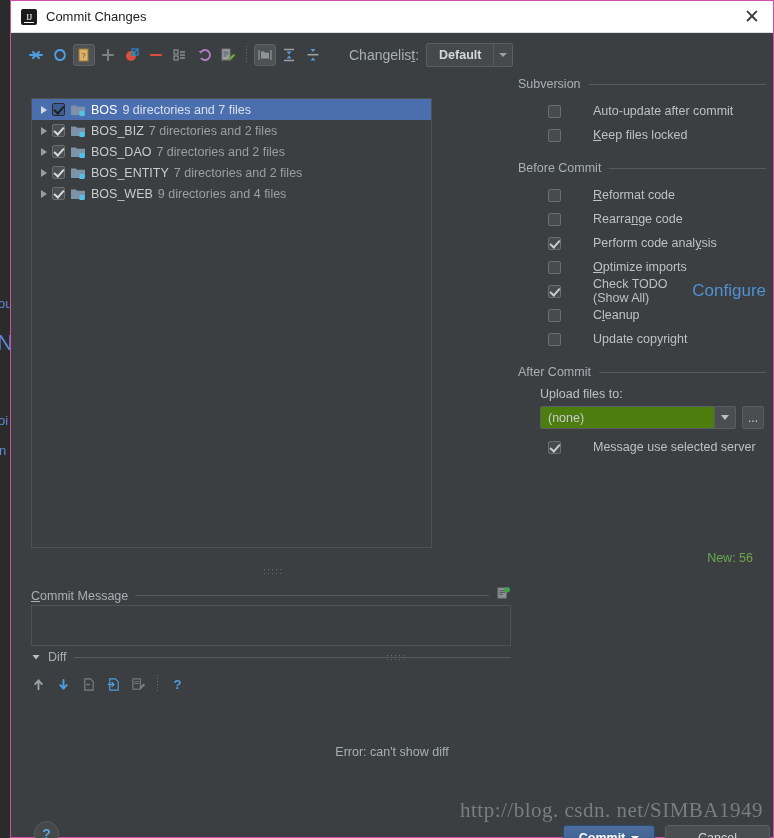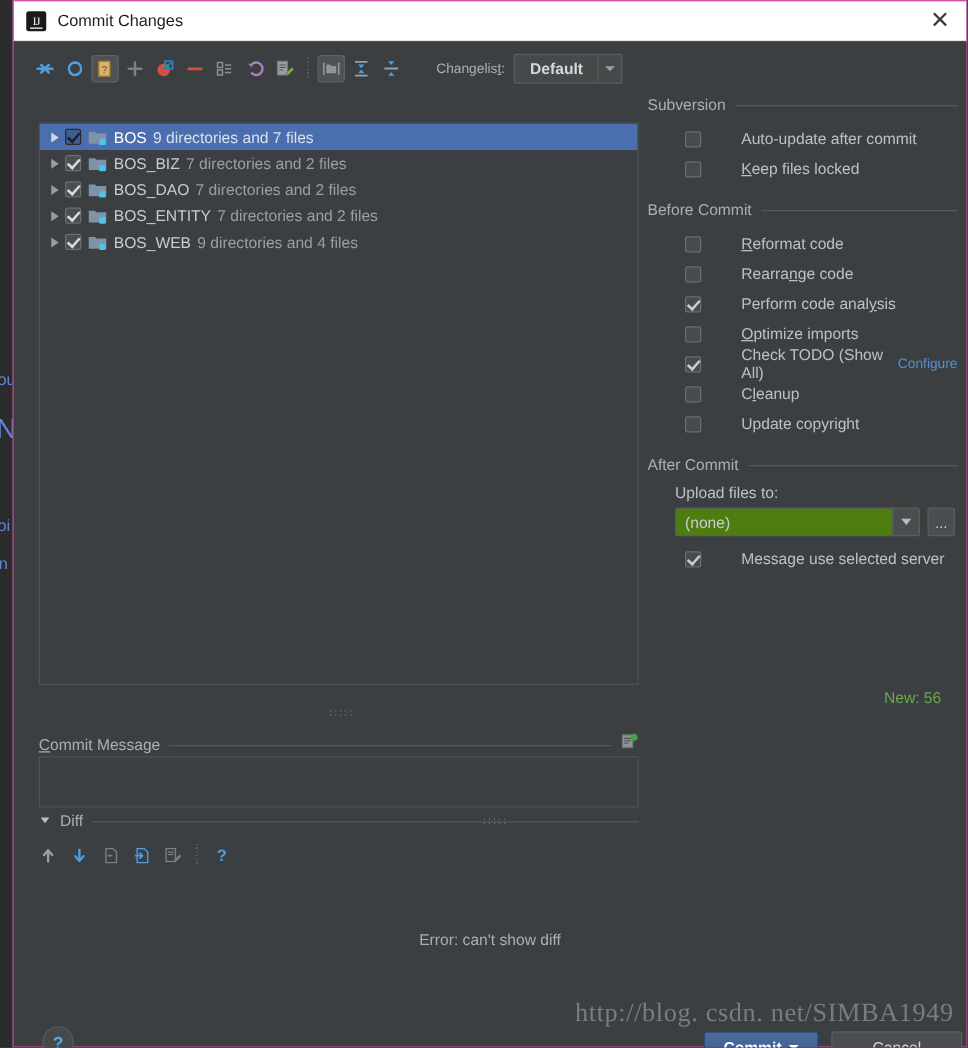--- a/index.html
+++ b/index.html
@@ -46,34 +46,34 @@
   
   .toolbar{position:absolute;left:14px;top:8px;height:28px;display:flex;align-items:center;gap:2px;}
   .tb{width:22px;height:22px;display:flex;align-items:center;justify-content:center;border-radius:3px;
       box-sizing:border-box;}
   .tb.pressed{background:#4e5254;border:1px solid #5e6264;}
   .tb svg{display:block;}
   .tb-sep{width:1px;height:18px;margin:0 5px;
     background:repeating-linear-gradient(to bottom,#6a6e70 0 1px,transparent 1px 3px);}
 
   .changelist-wrap{position:absolute;left:338px;top:10px;display:flex;align-items:center;gap:7px;}
-  .changelist-label{font-size:11px;color:#a9b0b3;}
+  .changelist-label{font-size:14px;color:#a9b0b3;}
   .changelist-label u{text-decoration:underline;}
   .combo{
     display:flex;align-items:stretch;background:#45494a;border:1px solid #5a5e60;border-radius:2px;
     height:24px;box-sizing:border-box;
   }
   .combo .val{display:flex;align-items:center;padding:0 12px;font-size:12.5px;color:#d6d9db;font-weight:bold;}
   .combo .arrow{width:18px;display:flex;align-items:center;justify-content:center;border-left:1px solid #55595b;}
   .combo .arrow i{display:block;width:0;height:0;border-left:4px solid transparent;border-right:4px solid transparent;
                   border-top:4px solid #9aa0a3;}
 
   
   .tree{
-    position:absolute;left:20px;top:65px;width:480px;height:450px;
+    position:absolute;left:20px;top:65px;width:401px;height:450px;
     background:#3c3f41;border:1px solid #4e5254;box-sizing:border-box;overflow:hidden;
   }
   .tree-row{display:flex;align-items:center;height:21px;padding-left:4px;box-sizing:border-box;}
   .tree-row.selected{background:#4b6eaf;}
   .tw-tri{width:16px;display:flex;align-items:center;justify-content:center;flex:0 0 16px;}
   .tw-tri i{width:0;height:0;border-top:4.5px solid transparent;border-bottom:4.5px solid transparent;border-left:6px solid #9b9b9b;display:block;}
   .tree-row.selected .tw-tri i{border-left-color:#d2d8e0;}
   .cb{width:13px;height:13px;flex:0 0 13px;border:1px solid #6a6e70;background:#4a4e50;border-radius:2px;
       margin-right:5px;position:relative;box-sizing:border-box;}
   .cb.checked:after{content:"";position:absolute;left:3px;top:0px;width:4px;height:8px;
@@ -108,21 +108,21 @@
   .grp-head{display:flex;align-items:center;gap:8px;margin-bottom:8px;}
   .grp-head .t{font-size:12.5px;color:#a9b0b3;white-space:nowrap;}
   .grp-head .ln{height:1px;background:#555a5c;flex:1 1 auto;}
   .opt-row{display:flex;align-items:center;height:24px;padding-left:30px;}
   .opt-cb{width:13px;height:13px;flex:0 0 13px;border:1px solid #6a6e70;background:#474b4d;border-radius:2px;
           margin-right:8px;position:relative;box-sizing:border-box;}
   .opt-cb.checked:after{content:"";position:absolute;left:3px;top:0px;width:4px;height:8px;
           border:solid #c9cdd0;border-width:0 2px 2px 0;transform:rotate(42deg);}
   .opt-lbl{font-size:12.5px;color:#bcc1c4;margin-left:24px;}
   .opt-lbl u{text-decoration:underline;}
-  .link{font-size:11px;color:#4f91d2;margin-left:7px;cursor:pointer;}
+  .link{font-size:17px;color:#4f91d2;margin-left:7px;cursor:pointer;}
 
   .upload-lbl{font-size:12.5px;color:#bcc1c4;padding-left:22px;margin:8px 0 5px;}
   .upload-row{display:flex;align-items:center;gap:6px;padding-left:22px;}
   .upload-combo{width:196px;height:23px;background:#4d7c0f;border:1px solid #5a5e60;border-radius:2px;
                 display:flex;align-items:stretch;box-sizing:border-box;}
   .upload-combo .uv{flex:1 1 auto;display:flex;align-items:center;padding-left:7px;font-size:12.5px;color:#c8cdd0;}
   .upload-combo .ua{width:20px;display:flex;align-items:center;justify-content:center;border-left:1px solid #55595b;background:#4a4e50;}
   .upload-combo .ua i{width:0;height:0;border-left:4px solid transparent;border-right:4px solid transparent;border-top:5px solid #b9bec1;}
   .dots-btn{width:22px;height:23px;background:#4a4e50;border:1px solid #5a5e60;border-radius:2px;
             display:flex;align-items:center;justify-content:center;font-size:12px;color:#c8cdd0;

